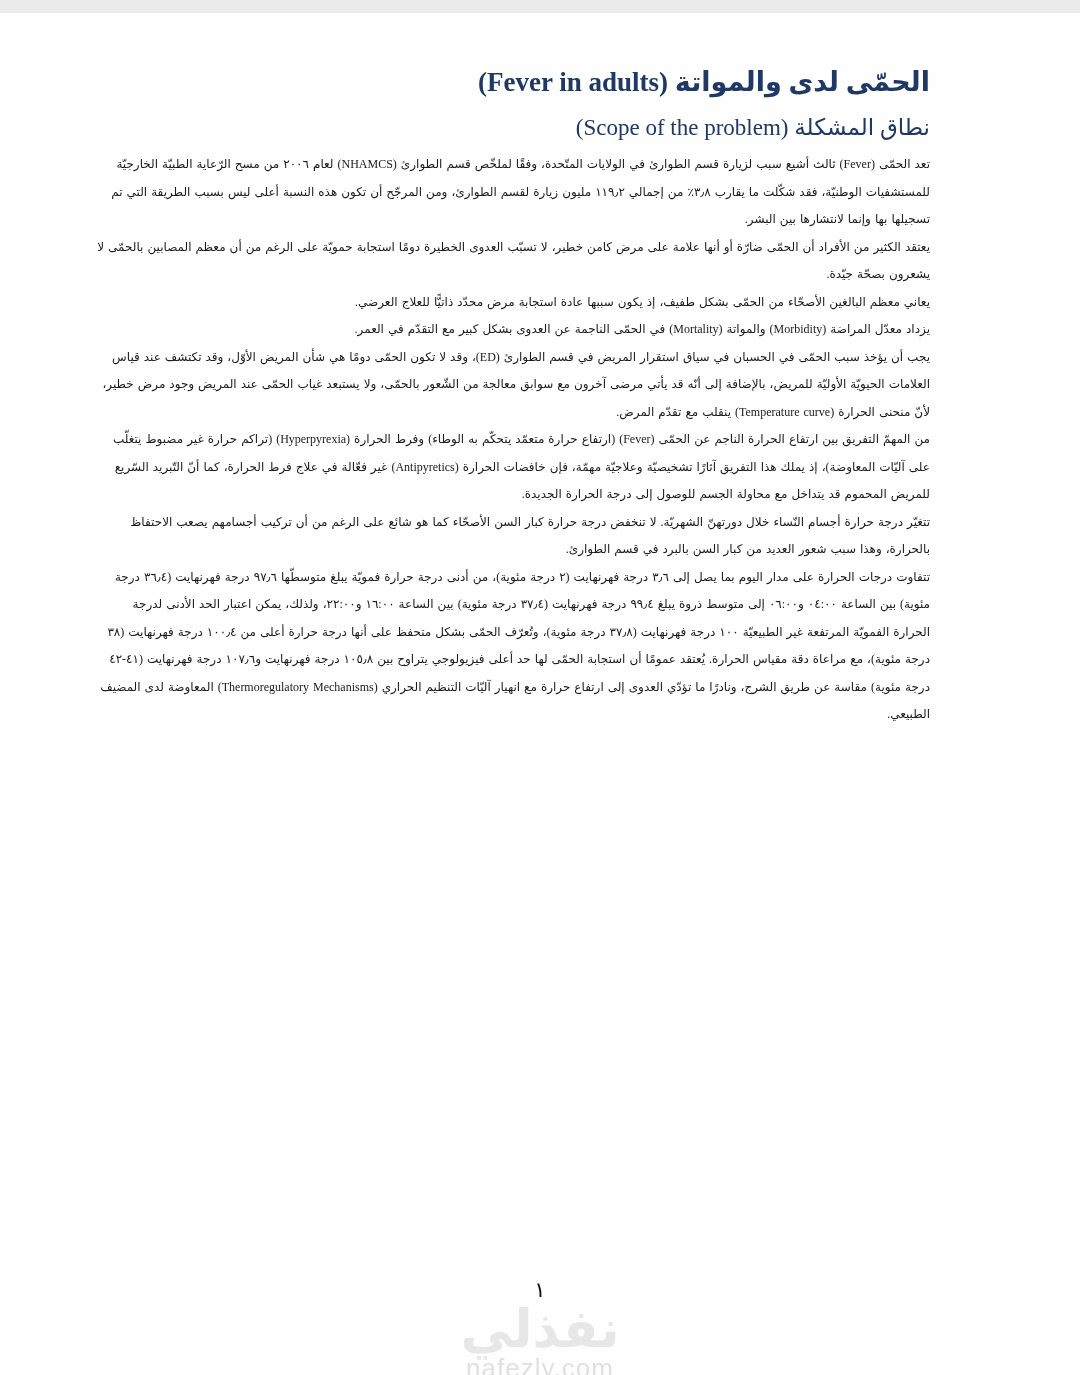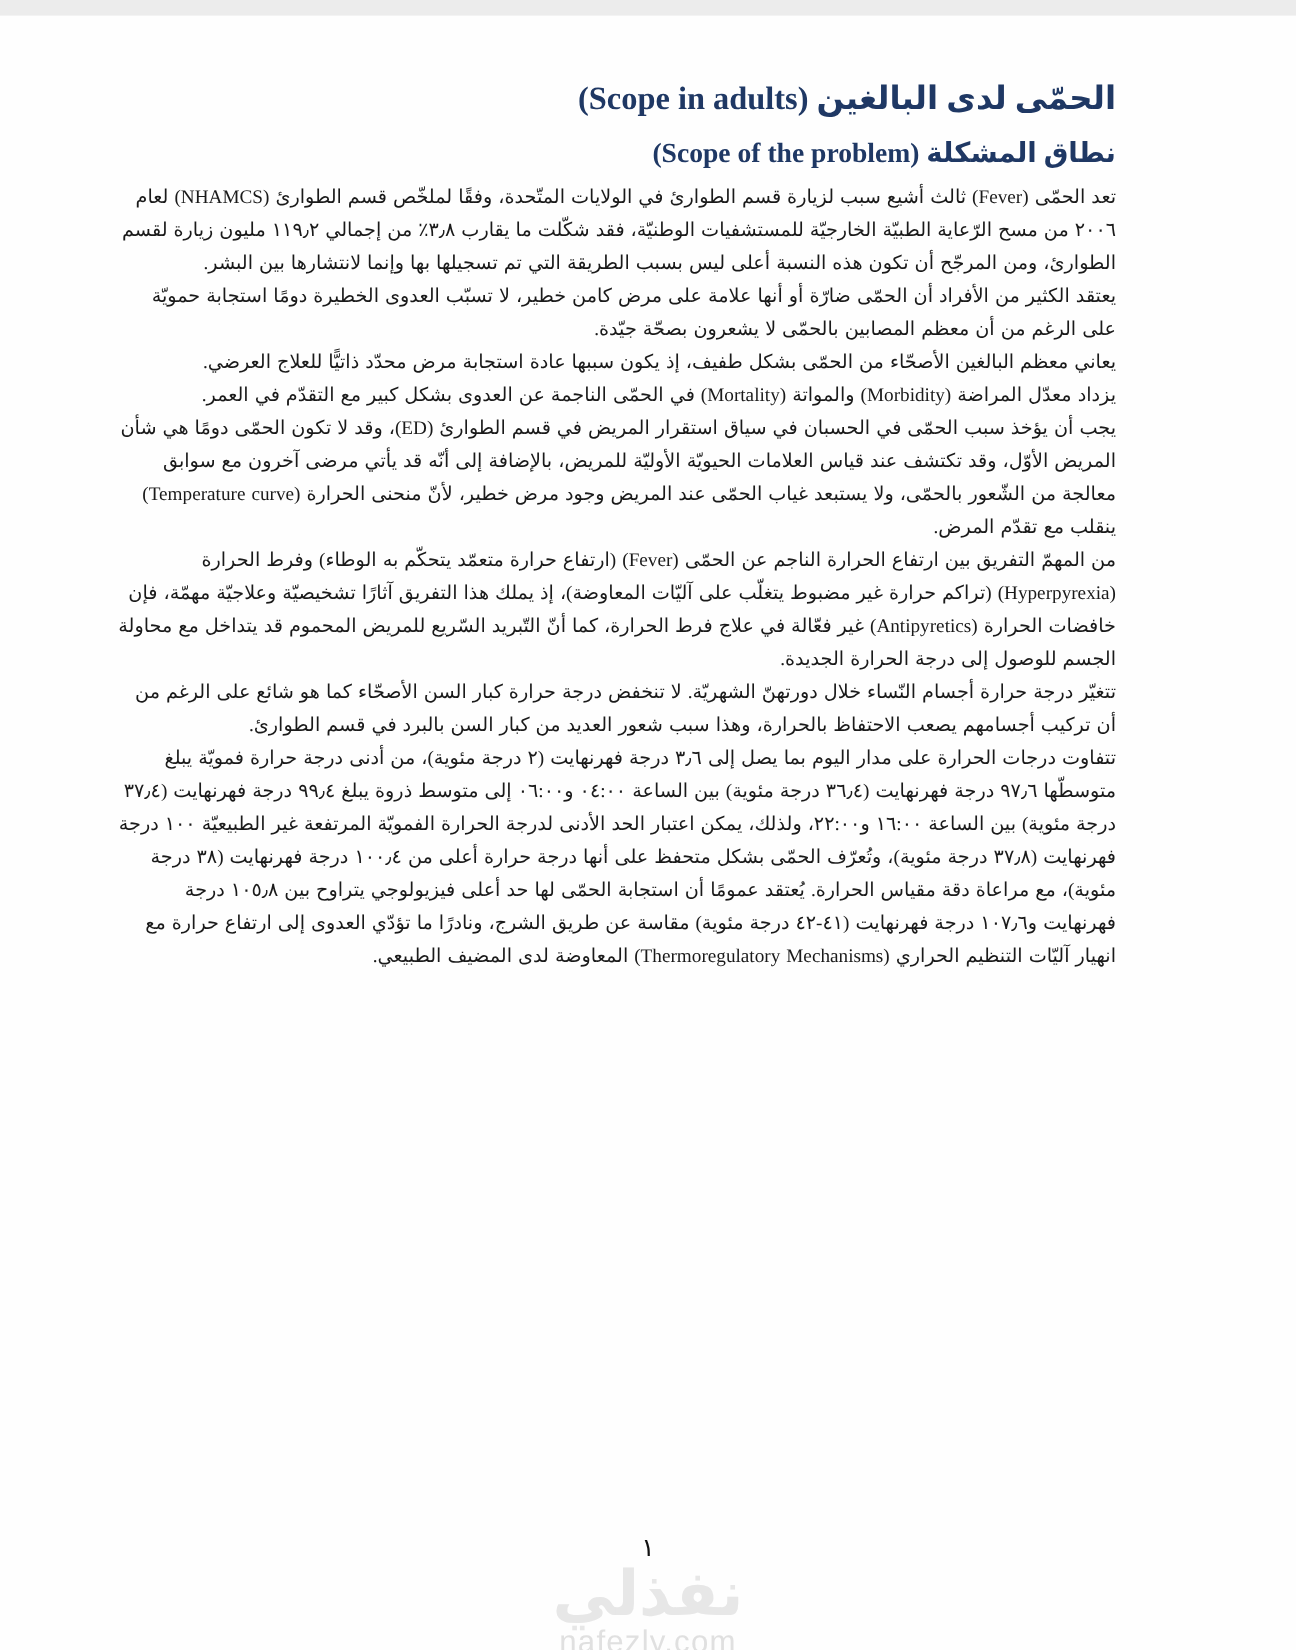--- a/index.html
+++ b/index.html
@@ -34,29 +34,29 @@
   .doc-title {
     font-size: 27px;
     line-height: 36px;
     font-weight: bold;
     color: #1f3864;
     margin: 0 0 12px 0;
   }
   .section-heading {
     font-size: 23px;
     line-height: 32px;
-    font-weight: bold;
+    font-weight: normal;
     color: #1f3864;
     margin: 0 0 7px 0;
   }
   .section-heading.second {
     margin-top: 30px;
   }
   .content p {
-    font-size: 16px;
+    font-size: 12px;
     line-height: 27.5px;
     margin: 0;
     word-spacing: 1px;
   }
   .page-footer {
     position: absolute;
     left: 0; right: 0;
     top: 1278px;
     text-align: center;
   }
@@ -88,21 +88,21 @@
 </style>
 </head>
 <body>
 
 <div class="screen">
 
   <div class="top-strip"></div>
 
   <div class="content" dir="rtl">
 
-    <h1 class="doc-title">الحمّى لدى البالغين (Scope in adults)</h1>
+    <h1 class="doc-title">الحمّى لدى والمواتة (Fever in adults)</h1>
 
     <h2 class="section-heading">نطاق المشكلة (Scope of the problem)</h2>
 
     <p>تعد الحمّى (Fever) ثالث أشيع سبب لزيارة قسم الطوارئ في الولايات المتّحدة، وفقًا لملخّص قسم الطوارئ (NHAMCS) لعام ٢٠٠٦ من مسح الرّعاية الطبيّة الخارجيّة للمستشفيات الوطنيّة، فقد شكّلت ما يقارب ٣٫٨٪ من إجمالي ١١٩٫٢ مليون زيارة لقسم الطوارئ، ومن المرجّح أن تكون هذه النسبة أعلى ليس بسبب الطريقة التي تم تسجيلها بها وإنما لانتشارها بين البشر.</p>
     <p>يعتقد الكثير من الأفراد أن الحمّى ضارّة أو أنها علامة على مرض كامن خطير، لا تسبّب العدوى الخطيرة دومًا استجابة حمويّة على الرغم من أن معظم المصابين بالحمّى لا يشعرون بصحّة جيّدة.</p>
     <p>يعاني معظم البالغين الأصحّاء من الحمّى بشكل طفيف، إذ يكون سببها عادة استجابة مرض محدّد ذاتيًّا للعلاج العرضي.</p>
     <p>يزداد معدّل المراضة (Morbidity) والمواتة (Mortality) في الحمّى الناجمة عن العدوى بشكل كبير مع التقدّم في العمر.</p>
     <p>يجب أن يؤخذ سبب الحمّى في الحسبان في سياق استقرار المريض في قسم الطوارئ (ED)، وقد لا تكون الحمّى دومًا هي شأن المريض الأوّل، وقد تكتشف عند قياس العلامات الحيويّة الأوليّة للمريض، بالإضافة إلى أنّه قد يأتي مرضى آخرون مع سوابق معالجة من الشّعور بالحمّى، ولا يستبعد غياب الحمّى عند المريض وجود مرض خطير، لأنّ منحنى الحرارة (Temperature curve) ينقلب مع تقدّم المرض.</p>
 
 

